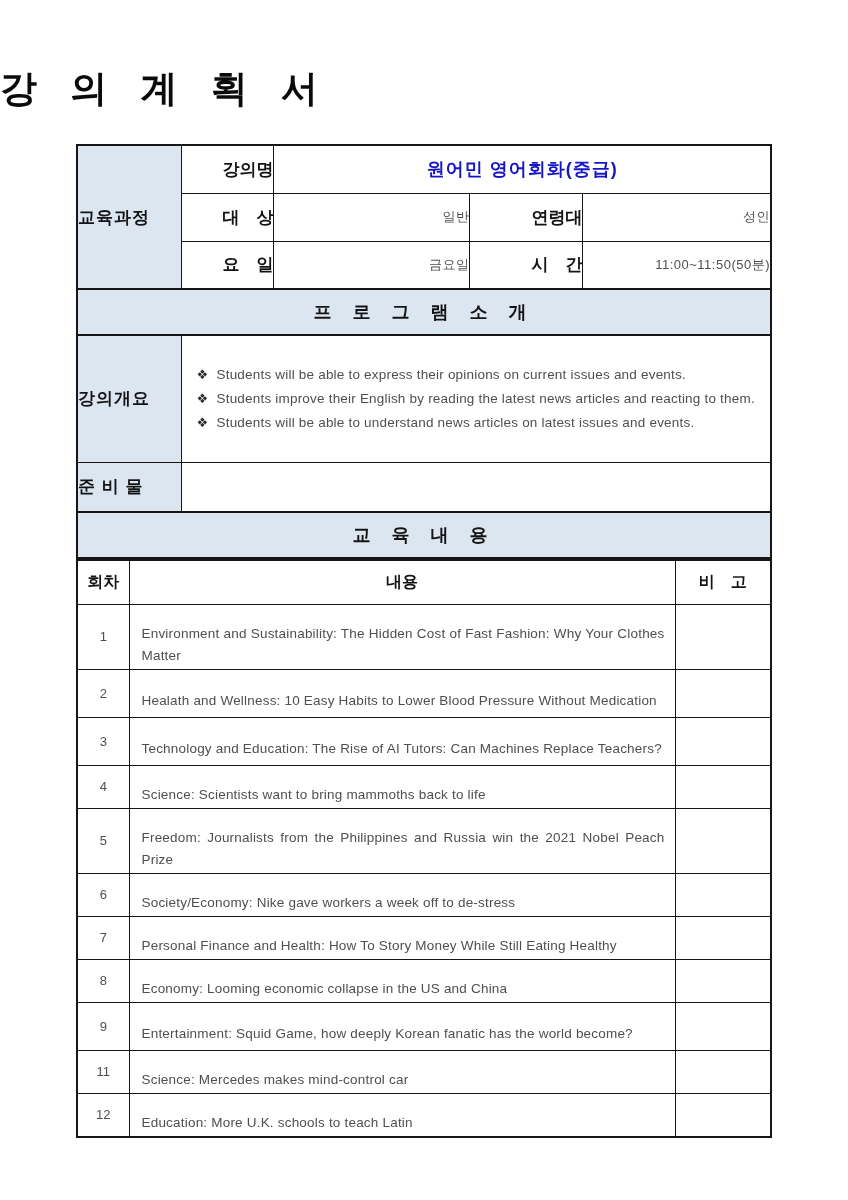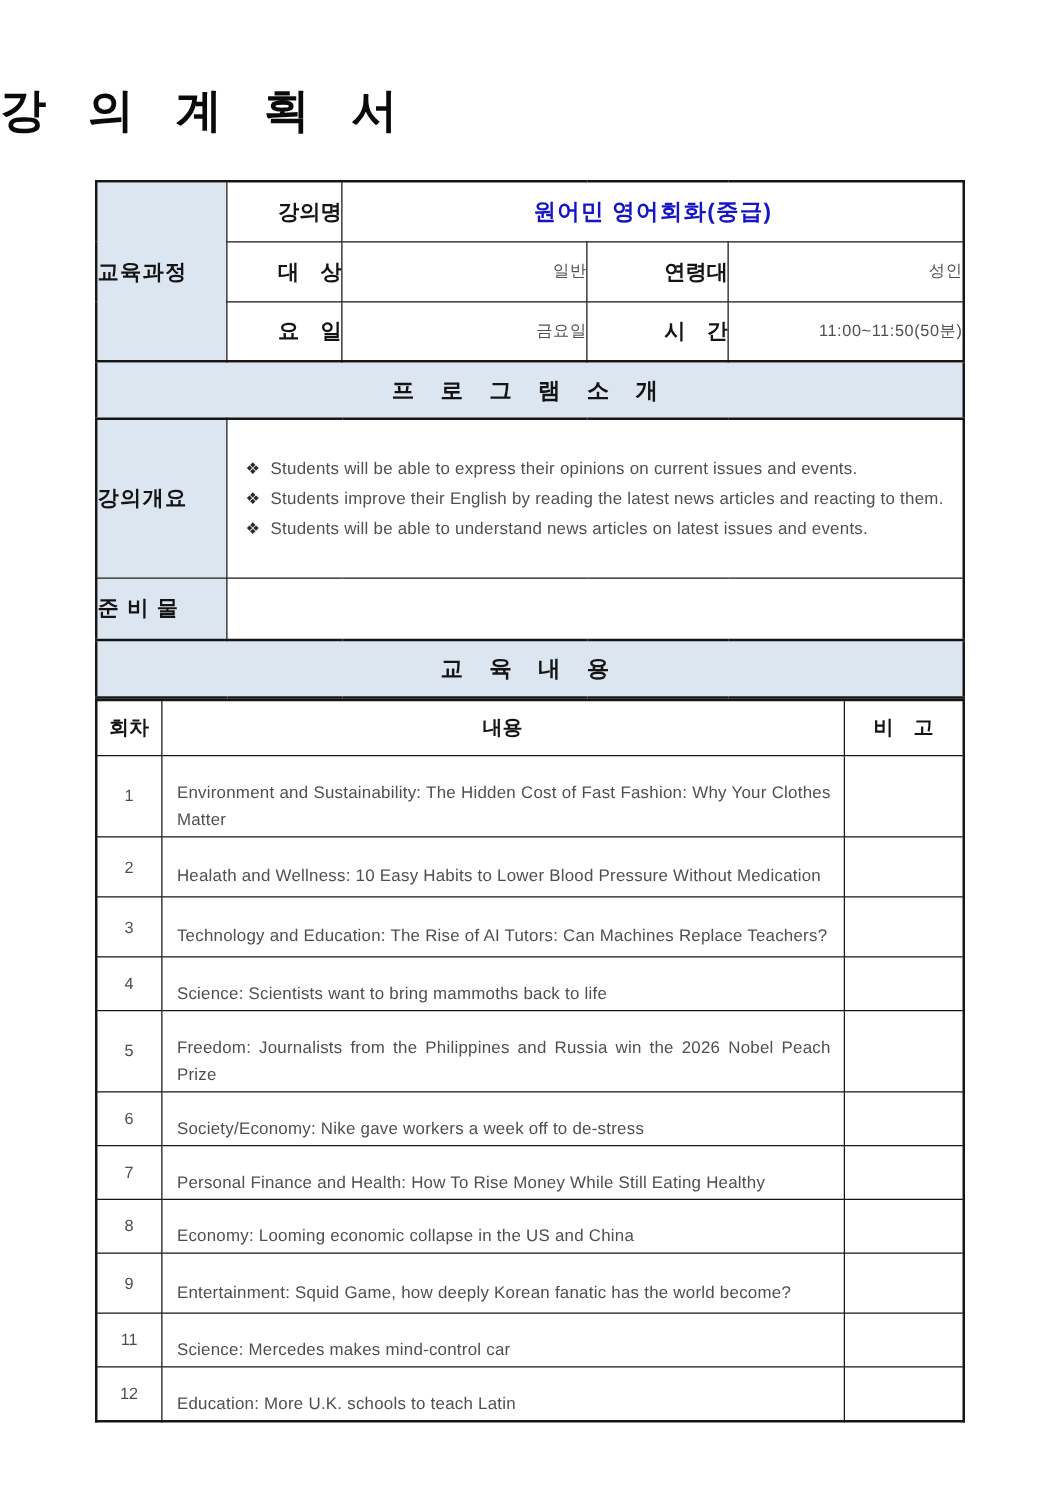--- a/index.html
+++ b/index.html
@@ -172,31 +172,31 @@
         <td class="c-content">Technology and Education: The Rise of AI Tutors: Can Machines Replace Teachers?</td>
         <td class="c-note"></td>
       </tr>
       <tr class="r1l">
         <td class="c-no">4</td>
         <td class="c-content">Science:  Scientists want to bring mammoths back to life</td>
         <td class="c-note"></td>
       </tr>
       <tr class="r2l">
         <td class="c-no">5</td>
-        <td class="c-content">Freedom:  Journalists from the Philippines and Russia win the 2026 Nobel Peach Prize</td>
+        <td class="c-content">Freedom:  Journalists from the Philippines and Russia win the 2021 Nobel Peach Prize</td>
         <td class="c-note"></td>
       </tr>
       <tr class="r1l">
         <td class="c-no">6</td>
         <td class="c-content">Society/Economy:  Nike gave workers a week off to de-stress</td>
         <td class="c-note"></td>
       </tr>
       <tr class="r1l">
         <td class="c-no">7</td>
-        <td class="c-content">Personal Finance and Health: How To Rise Money While Still Eating Healthy</td>
+        <td class="c-content">Personal Finance and Health: How To Story Money While Still Eating Healthy</td>
         <td class="c-note"></td>
       </tr>
       <tr class="r1l">
         <td class="c-no">8</td>
         <td class="c-content">Economy:  Looming economic collapse in the US and China</td>
         <td class="c-note"></td>
       </tr>
       <tr class="r2l">
         <td class="c-no">9</td>
         <td class="c-content">Entertainment:  Squid Game, how deeply Korean fanatic has the world become?</td>

